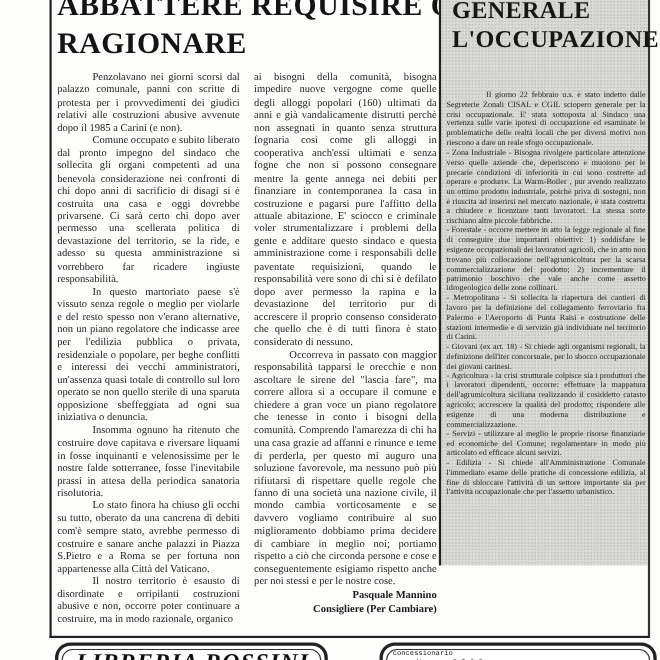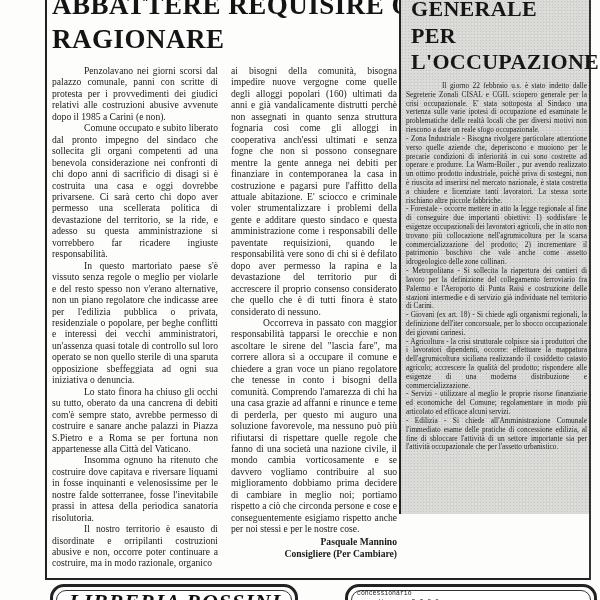--- a/index.html
+++ b/index.html
@@ -76,38 +76,37 @@
 
 <div class="headline">
   <div>ABBATTERE REQUISIRE O</div>
   <div>RAGIONARE</div>
 </div>
 
 <div class="col col-left">
   <p>Penzolavano nei giorni scorsi dal palazzo comunale, panni con scritte di protesta per i provvedimenti dei giudici relativi alle costruzioni abusive avvenute dopo il 1985 a Carini (e non).</p>
   <p>Comune occupato e subito liberato dal pronto impegno del sindaco che sollecita gli organi competenti ad una benevola considerazione nei confronti di chi dopo anni di sacrificio di disagi si è costruita una casa e oggi dovrebbe privarsene. Ci sarà certo chi dopo aver permesso una scellerata politica di devastazione del territorio, se la ride, e adesso su questa amministrazione si vorrebbero far ricadere ingiuste responsabilità.</p>
   <p>In questo martoriato paese s'è vissuto senza regole o meglio per violarle e del resto spesso non v'erano alternative, non un piano regolatore che indicasse aree per l'edilizia pubblica o privata, residenziale o popolare, per beghe conflitti e interessi dei vecchi amministratori, un'assenza quasi totale di controllo sul loro operato se non quello sterile di una sparuta opposizione sbeffeggiata ad ogni sua iniziativa o denuncia.</p>
+  <p>Insomma ognuno ha ritenuto che costruire dove capitava e riversare liquami in fosse inquinanti  e velenosissime per le nostre falde sotterranee, fosse l'inevitabile prassi in attesa della periodica sanatoria risolutoria.</p>
   <p>Lo stato finora ha chiuso gli occhi su tutto, oberato da una cancrena di debiti com'è sempre stato, avrebbe permesso di costruire e sanare anche palazzi in Piazza S.Pietro e a Roma se per fortuna non appartenesse alla Città del Vaticano.</p>
-  <p>Insomma ognuno ha ritenuto che costruire dove capitava e riversare liquami in fosse inquinanti  e velenosissime per le nostre falde sotterranee, fosse l'inevitabile prassi in attesa della periodica sanatoria risolutoria.</p>
   <p>Il nostro territorio è esausto di disordinate e orripilanti costruzioni abusive e non, occorre poter continuare a costruire, ma in modo razionale, organico</p>
 </div>
 
 <div class="col col-mid">
   <p class="cont">ai bisogni della comunità, bisogna impedire nuove vergogne come quelle degli alloggi popolari (160) ultimati da anni e già vandalicamente distrutti perchè non assegnati in quanto senza struttura fognaria così come gli alloggi in cooperativa anch'essi ultimati e senza fogne che non si possono consegnare mentre la gente annega nei debiti per finanziare in contemporanea la casa in costruzione e pagarsi pure l'affitto della attuale abitazione. E' sciocco e criminale voler strumentalizzare i problemi della gente e additare questo sindaco e questa amministrazione come i responsabili delle paventate requisizioni, quando le responsabilità vere sono di chi si è defilato dopo aver permesso la rapina e la devastazione del territorio pur di accrescere il proprio consenso considerato che quello che è di tutti finora è stato considerato di nessuno.</p>
   <p>Occorreva in passato con maggior responsabilità tapparsi le orecchie e non ascoltare le sirene del "lascia fare", ma correre allora sì a occupare il comune e chiedere a gran voce un piano regolatore che tenesse in conto i bisogni della comunità. Comprendo l'amarezza di chi ha una casa grazie ad affanni e rinunce e teme di perderla, per questo mi auguro una soluzione favorevole, ma nessuno può più rifiutarsi di rispettare quelle regole che fanno di una società una nazione civile, il mondo cambia vorticosamente e se davvero vogliamo contribuire al suo miglioramento dobbiamo prima decidere di cambiare in meglio noi; portiamo rispetto a ciò che circonda persone e cose e conseguentemente esigiamo rispetto anche per noi stessi e per le nostre cose.</p>
   <div class="signature">
     <span>Pasquale Mannino</span>
     <span>Consigliere (Per Cambiare)</span>
   </div>
 </div>
 
 <div class="sidebar">
   <div class="sidebar-title">
     <div>GENERALE</div>
-    <div>PER</div>
     <div>L'OCCUPAZIONE</div>
   </div>
   <div class="sidebar-body">
     <p class="intro">Il giorno 22 febbraio u.s. è stato indetto dalle Segreterie Zonali CISAL e CGIL sciopero generale per la crisi occupazionale. E' stata sottoposta al Sindaco una vertenza sulle varie ipotesi di occupazione ed esaminate le problematiche delle realtà locali che per diversi motivi non riescono a dare un reale sfogo occupazionale.</p>
     <p><b>- Zona Industriale</b><span> - Bisogna rivolgere particolare attenzione verso quelle aziende che, deperiscono e muoiono per le precarie condizioni di inferiorità in cui sono costrette ad operare e produrre. La Warm-Boiler , pur avendo realizzato un ottimo prodotto industriale, poichè priva di sostegni, non è riuscita ad inserirsi nel mercato nazionale, è stata costretta a chiudere e licenziare tanti lavoratori. La stessa sorte rischiano altre piccole fabbriche.</span></p>
     <p><b>- Forestale</b><span> -  occorre mettere in atto la legge regionale al fine di conseguire due importanti obiettivi: 1) soddisfare le esigenze occupazionali dei lavoratori agricoli, che in atto non trovano più collocazione nell'agrumicoltura per la scarsa commercializzazione del prodotto; 2) incrementare il patrimonio boschivo che vale anche come assetto idrogeologico delle zone collinari.</span></p>
     <p><b>- Metropolitana</b><span> -  Si sollecita la riapertura dei cantieri di lavoro per la definizione del collegamento ferroviario fra Palermo e l'Aeroporto di Punta Raisi e  costruzione delle stazioni intermedie e di servizio già individuate nel territorio di Carini.</span></p>
     <p><b>- Giovani (ex art. 18)</b><span> - Si chiede agli organismi regionali, la definizione dell'iter concorsuale, per lo sbocco occupazionale dei giovani carinesi.</span></p>
     <p><b>- Agricoltura</b><span> - la crisi strutturale  colpisce sia i produttori che i lavoratori dipendenti, occorre: effettuare la mappatura dell'agrumicoltura siciliana realizzando il cosiddetto catasto agricolo; accrescere la qualità del prodotto; rispondere alle esigenze di una moderna distribuzione e commercializzazione.</span></p>
     <p><b>- Servizi</b><span> -  utilizzare al meglio le proprie risorse finanziarie ed economiche del Comune; regolamentare in modo più articolato ed efficace alcuni servizi.</span></p>

